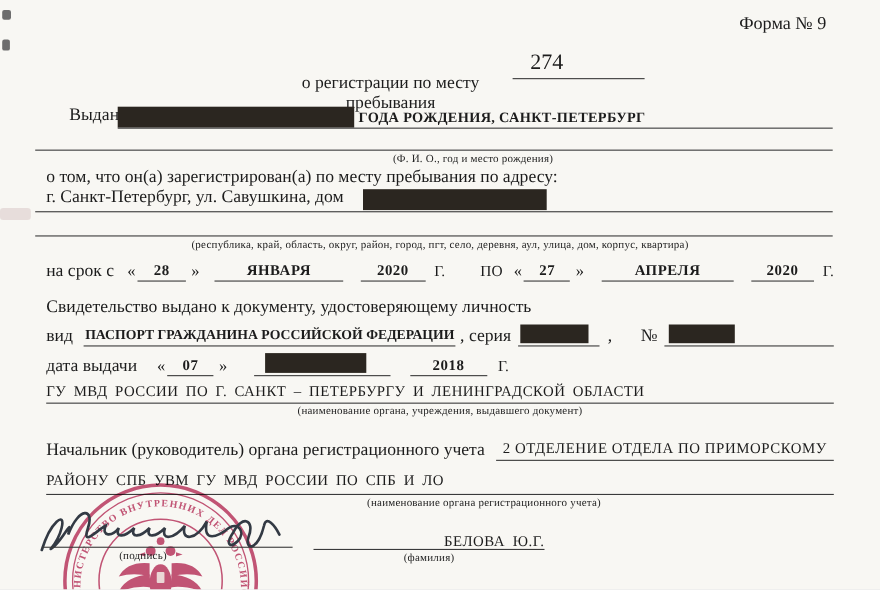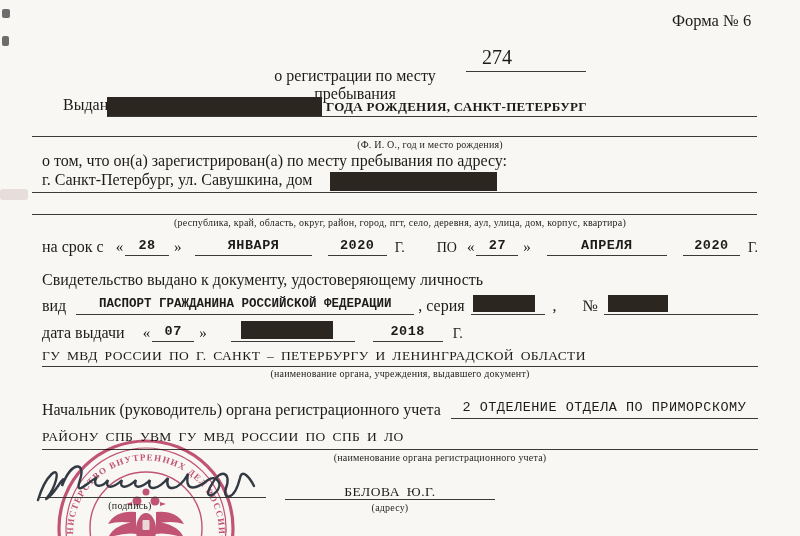--- a/index.html
+++ b/index.html
@@ -12,39 +12,39 @@
   .abs{position:absolute;}
   .ln{position:absolute; border-top:1.6px solid #3a3a3a; height:0;}
   .caption{position:absolute; font-size:10px; color:#242424; text-align:center; letter-spacing:.2px;}
   .body-txt{font-size:16px;}
   .caps{font-size:13.5px; letter-spacing:.4px; word-spacing:3px;}
   .bold{font-weight:bold;}
   .row{position:absolute; left:42px; width:716px; display:flex; align-items:flex-end; font-size:16px; white-space:nowrap;}
   .fld{
     border-bottom:1.6px solid #3a3a3a; text-align:center;
     font-weight:bold; font-size:13.5px; letter-spacing:.5px;
-    padding-bottom:2px; line-height:15px;font-family:Liberation Mono, monospace;
+    padding-bottom:2px; line-height:15px;
   }
   .redact{display:inline-block; background:#2b2620; height:17px; vertical-align:bottom;}
   .quote{font-size:15px; padding:0 2px;}
   .artifact{position:absolute; background:#6d6d6d; border-radius:2px;}
   .smudge{position:absolute; background:#d8c9c6; opacity:.55; border-radius:3px;}
   .stamp-wrap{position:absolute; left:50px; top:432px; width:192px; height:192px; mix-blend-mode:multiply; opacity:.92;}
   .sig-wrap{position:absolute; left:28px; top:456px; width:256px; height:58px; z-index:5;}
 </style>
 </head>
 <body>
 
 <div class="page">
 
   <div class="artifact" style="left:2px; top:9px; width:8px; height:9px;"></div>
   <div class="artifact" style="left:2px; top:36px; width:7px; height:10px;"></div>
   <div class="smudge" style="left:0; top:189px; width:28px; height:11px;"></div>
 
-  <div class="abs" style="left:672px; top:11px; font-size:16.5px;">Форма № 6</div>
+  <div class="abs" style="left:672px; top:11px; font-size:16.5px;">Форма № 9</div>
 
   <div class="abs" style="left:466px; top:46px; width:104px; border-bottom:1.6px solid #3a3a3a; font-size:20px; padding-left:16px; padding-bottom:2px;">274</div>
   <div class="abs" style="left:240px; top:67px; width:230px; text-align:center; font-size:16px;">о регистрации по месту пребывания</div>
 
   <div class="abs body-txt" style="left:63px; top:96px;">Выдано</div>
   <div class="abs" style="left:107px; top:97px; width:215px; height:19px; background:#2b2620;"></div>
   <div class="abs bold" style="left:326px; top:99px; font-size:13px; letter-spacing:.3px;">ГОДА РОЖДЕНИЯ, САНКТ-ПЕТЕРБУРГ</div>
   <div class="ln" style="left:107px; top:116px; width:650px;"></div>
   <div class="ln" style="left:32px; top:136px; width:725px;"></div>
   <div class="caption" style="left:80px; top:139px; width:700px;">(Ф. И. О., год и место рождения)</div>
@@ -150,17 +150,17 @@
                C76,34 86,32 94,24 C90,34 100,32 108,24 C104,34 114,32 122,24
                C118,36 130,34 140,22 C136,36 150,36 160,18 C156,38 170,32 180,24
                C188,18 196,28 188,36 C182,42 176,40 184,28 C192,12 204,16 198,32
                C194,44 206,46 212,22 C214,12 222,22 226,30" fill="none" stroke="#333a44" stroke-width="2.4" stroke-linecap="round"></path>
     </svg>
   </div>
 
   <div class="ln" style="left:38px; top:497px; width:228px; z-index:6;"></div>
   <div class="caption" style="left:30px; top:500px; width:200px; z-index:6;">(подпись)</div>
 
-  <div class="abs" style="left:285px; top:484px; width:210px; text-align:center; font-size:13.5px; letter-spacing:.5px; word-spacing:3px;">БЕЛОВА Ю.Г.</div>
+  <div class="abs" style="left:285px; top:484px; width:210px; text-align:right; font-size:13.5px; letter-spacing:.5px; word-spacing:3px;">БЕЛОВА Ю.Г.</div>
   <div class="ln" style="left:285px; top:499px; width:210px;"></div>
-  <div class="caption" style="left:285px; top:502px; width:210px;">(адресу)</div>
+  <div class="caption" style="left:285px; top:502px; width:210px;">(фамилия)</div>
 
 </div>
 
 </body></html>

